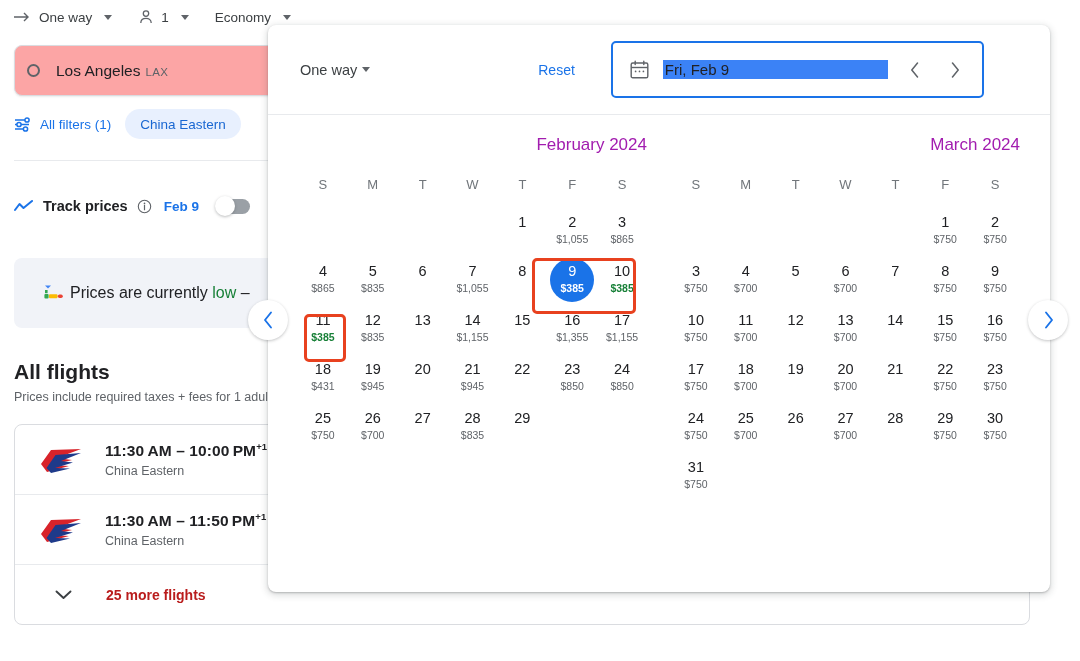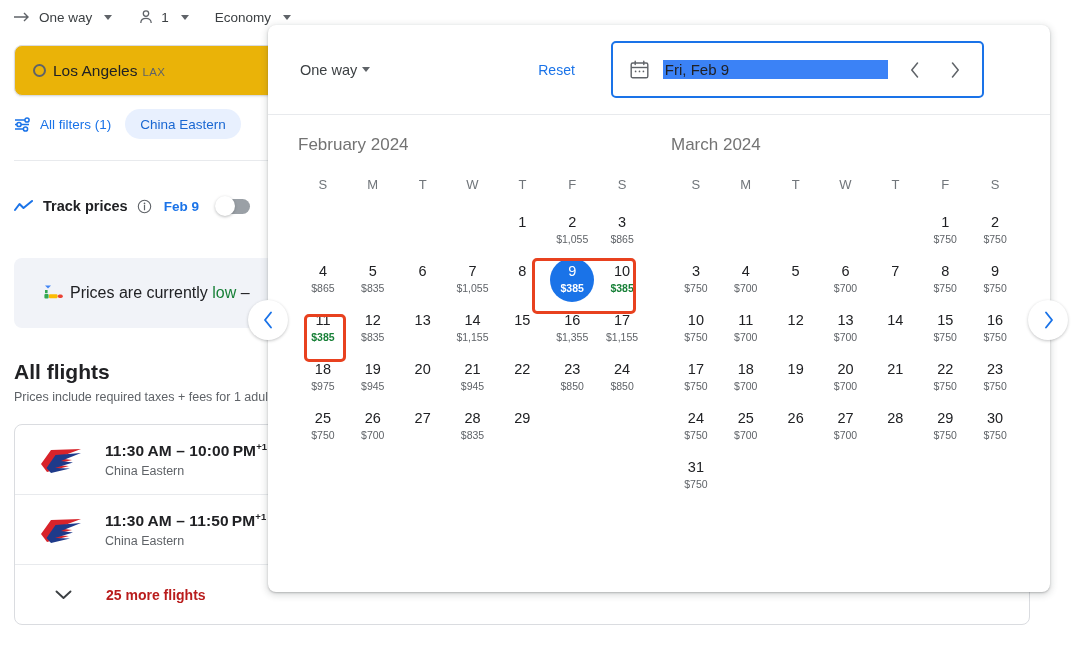--- a/index.html
+++ b/index.html
@@ -27,23 +27,23 @@
     border-left: 4.5px solid transparent;
     border-right: 4.5px solid transparent;
     border-top: 5px solid #5f6368;
   }
   .arrow-ico { width: 18px; height: 14px; display: block; }
   .person-ico { width: 16px; height: 16px; display: block; }
 
   .search-card {
     position: absolute; left: 14px; top: 45px;
     width: 460px; height: 51px;
-    background: #eab308; border: 1px solid #dadce0; border-radius: 8px;
+    background: #fca5a5; border: 1px solid #dadce0; border-radius: 8px;
     box-shadow: 0 1px 2px rgba(60,64,67,.1);
-    display: flex; align-items: center; padding-left: 18px; gap: 7px;
+    display: flex; align-items: center; padding-left: 12px; gap: 16px;
   }
   .circle-ico {
     width: 13px; height: 13px; border: 2.2px solid #5f6368; border-radius: 50%;
   }
   .origin-txt { font-size: 15.5px; color: #202124; }
   .origin-code { font-size: 11.5px; color: #5f6368; margin-left: 5px; letter-spacing: .3px; }
 
   .filter-row {
     position: absolute; left: 14px; top: 108px;
     display: flex; align-items: center; gap: 14px; height: 32px;
@@ -148,21 +148,21 @@
   }
   .nav-btn {
     width: 26px; height: 26px; display: flex; align-items: center; justify-content: center;
     cursor: pointer; color: #5f6368; flex: 0 0 26px;
   }
   .nav-btn svg { display: block; }
 
   .cal-body { flex: 1; display: flex; padding: 20px 30px 0 30px; gap: 24px; }
   .month { flex: 1; }
   .month-title {
-    text-align: left; font-size: 17px; color: #737373; margin-bottom: 22px; font-weight: 400;
+    text-align: right; font-size: 17px; color: #a21caf; margin-bottom: 22px; font-weight: 400;
   }
   .dow-row, .week-row { display: grid; grid-template-columns: repeat(7, 1fr); }
   .dow {
     text-align: center; font-size: 13px; color: #70757a; padding-bottom: 20px;
   }
   .day-cell {
     height: 49px; display: flex; flex-direction: column; align-items: center;
     justify-content: flex-start; position: relative; cursor: pointer;
   }
   .day-cell.empty { cursor: default; }
@@ -432,21 +432,21 @@
                 <div class="day-price">$1,355</div>
               </div>
               <div class="day-cell">
                 <div class="day-num">17</div>
                 <div class="day-price">$1,155</div>
               </div>
             </div>
             <div class="week-row">
               <div class="day-cell">
                 <div class="day-num">18</div>
-                <div class="day-price">$975</div>
+                <div class="day-price">$431</div>
               </div>
               <div class="day-cell">
                 <div class="day-num">19</div>
                 <div class="day-price">$945</div>
               </div>
               <div class="day-cell">
                 <div class="day-num">20</div>
               </div>
               <div class="day-cell">
                 <div class="day-num">21</div>

